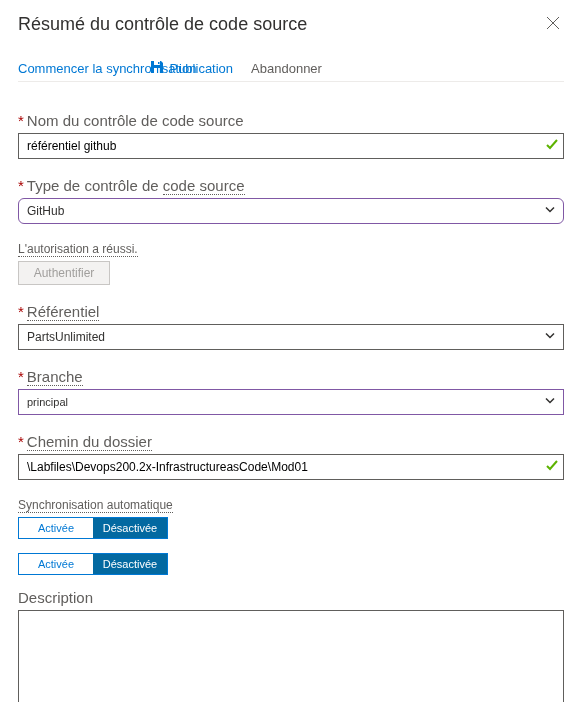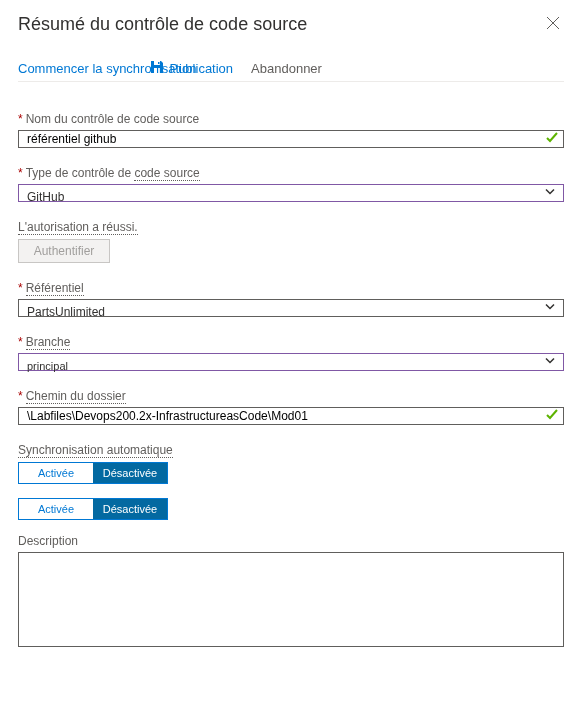--- a/index.html
+++ b/index.html
@@ -63,36 +63,36 @@
     }
     .save-icon {
       width: 16px;
       height: 16px;
       fill: #0078d4;
     }
     .field-group {
       margin-bottom: 18px;
     }
     .field-label {
-      font-size: 12px;
+      font-size: 15px;
       color: #605e5c;
       margin-bottom: 4px;
       display: block;
     }
     .req {
       color: #a80000;
       margin-right: 3px;
     }
     .label-link {
       color: #605e5c;
       border-bottom: 1px dotted #605e5c;
     }
     .text-input, .select-input {
       width: 100%;
-      height: 18px;
+      height: 26px;
       border: 1px solid #605e5c;
       padding: 0 24px 0 8px;
       font-size: 12px;
       font-family: inherit;
       background: #fff;
       position: relative;
     }
     .select-outline {
       border: 1px solid #8058a5;
     }
@@ -221,21 +221,21 @@
         </svg>
     </span>
   </div>
 </div>
 
 <div class="field-group">
   <label class="field-label">
     <span class="req">*</span><span>Type de contrôle de </span><span class="label-link">code source</span>
   </label>
   <div class="input-wrap">
-    <div class="text-input select-outline" style="line-height:24px;">
+    <div class="text-input select-outline" style="line-height:24px;border-radius:6px;">
       <span>GitHub</span>
     </div>
     <span class="select-chevron">
       <svg width="12" height="12" viewBox="0 0 12 12">
           <path d="M2 4l4 4 4-4" stroke="#323130" stroke-width="1.5" fill="none"></path>
         </svg>
     </span>
   </div>
 </div>
 

